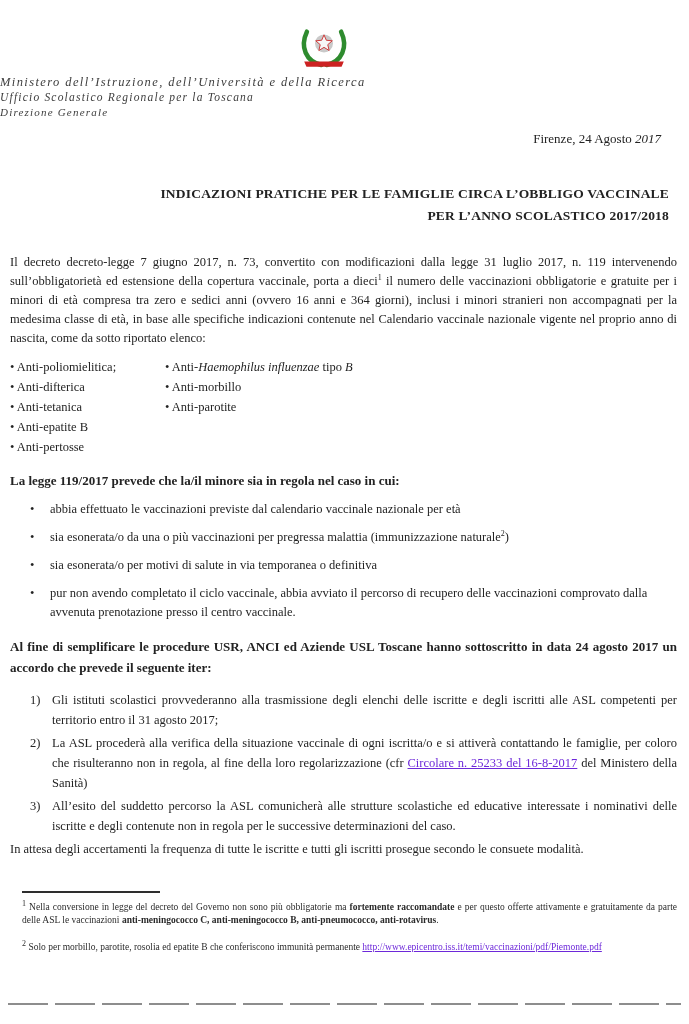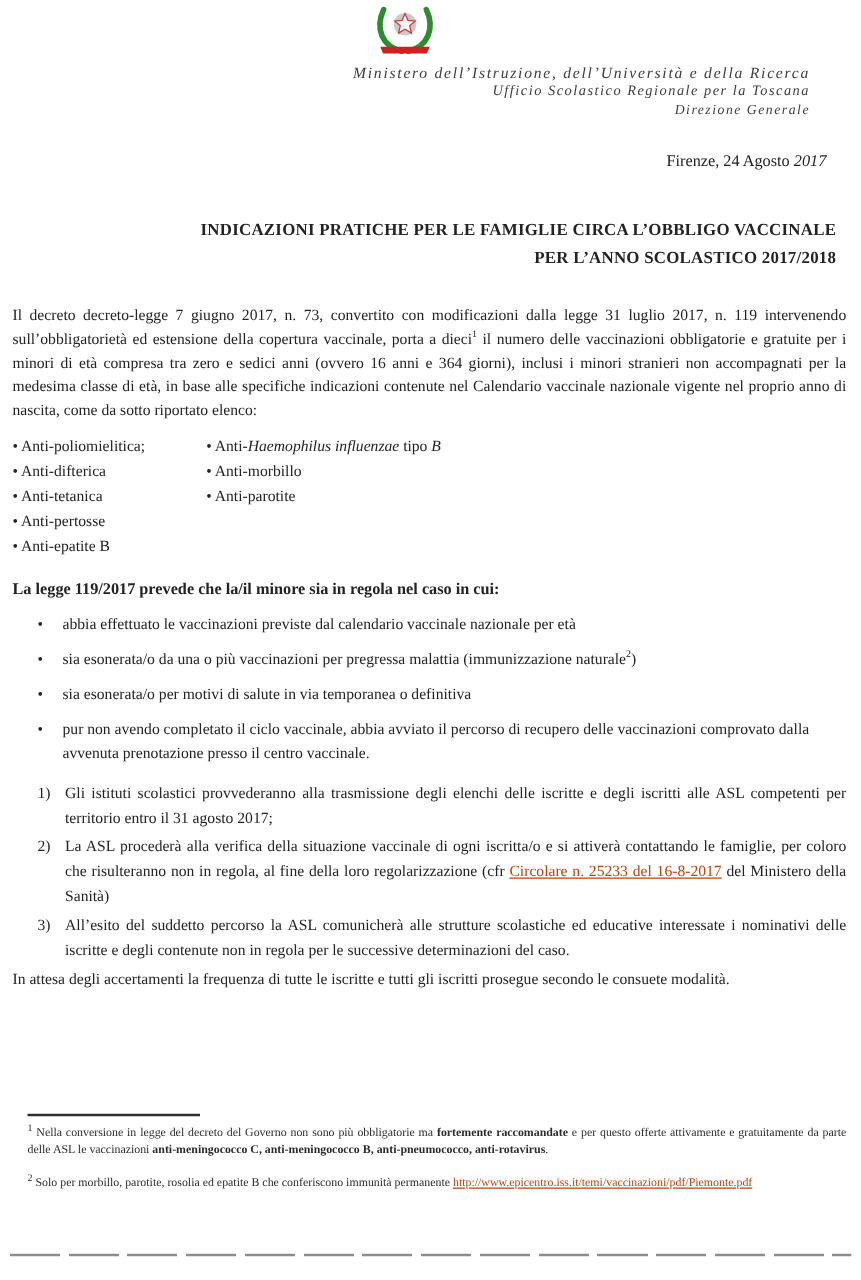--- a/index.html
+++ b/index.html
@@ -3,28 +3,28 @@
 <meta charset="utf-8">
 <style>
   html,body { margin:0; padding:0; background:#ffffff; }
   .page {
     position:relative; width:689px; height:1024px; margin:0 auto;
     background:#ffffff; overflow:hidden;
     font-family:"Liberation Serif","DejaVu Serif",serif;
     color:#232323;
   }
   
-  .hdr { width:648px; text-align:right; }
+  .hdr { width:648px; padding-top:24px; text-align:left; }
   .emblem { display:block; margin:0 auto 4px auto; }
   .script { font-style:italic; color:#3d3d3d; }
   .script-l1 { font-size:12.5px; line-height:16px; letter-spacing:1.4px; }
   .script-l2 { font-size:11.5px; line-height:15px; letter-spacing:1.2px; }
   .script-l3 { font-size:11px;  line-height:14px; letter-spacing:1.2px; }
   
-  .dateline { margin-top:26px; padding-right:28px; text-align:right; font-size:13px; }
+  .dateline { margin-top:12px; padding-right:28px; text-align:right; font-size:13px; }
   .dateline .year { font-style:italic; }
   
   .title { margin:36px 20px 0 20px; text-align:right; font-weight:bold;
            font-size:13.5px; line-height:22px; letter-spacing:0.2px; }
   
   .intro { margin:26px 12px 0 10px; text-align:justify; font-size:12.5px; line-height:19px; }
   sup.fnref { font-size:8px; line-height:0; vertical-align:super; }
   
   .vax { display:flex; margin:9px 0 0 10px; font-size:12.5px; }
   .vax ul { list-style:none; margin:0; padding:0; line-height:20px; }
@@ -39,21 +39,21 @@
   .law-ul .txt { flex:1; }
   
   .accord-h { margin:14px 12px 0 10px; font-weight:bold; font-size:13px;
               line-height:21px; text-align:justify; }
   .accord-ol { margin:12px 12px 0 30px; padding:0; list-style:none; }
   .accord-ol li { display:flex; margin-bottom:3px; font-size:12.5px; line-height:20px; }
   .accord-ol .num { width:22px; flex:none; }
   .accord-ol .txt { flex:1; text-align:justify; }
   .closing { margin:3px 12px 0 10px; font-size:12.5px; line-height:20px; }
   
-  .doc-link { color:#c2410c; text-decoration:underline; cursor:pointer; }
+  .doc-link { color:#6d28d9; text-decoration:underline; cursor:pointer; }
   
   .footnotes { position:absolute; left:22px; right:12px; top:891px;
                font-size:9.5px; line-height:13px; color:#2b2b2b; }
   .fn-rule { width:138px; border-top:2.5px solid #2e2e2e; margin-bottom:8px; }
   .fn1 { text-align:justify; }
   .fn2 { margin-top:14px; }
   .fn b { font-weight:bold; }
   
   .bottom-dashes { position:absolute; left:8px; right:8px; top:1003px; height:2px;
     background:repeating-linear-gradient(90deg,#8d8d8d 0 40px,transparent 40px 47px); }
@@ -80,22 +80,22 @@
 
   <h1 class="title"><span>INDICAZIONI PRATICHE PER LE FAMIGLIE CIRCA L’OBBLIGO VACCINALE</span><br><span>PER L’ANNO SCOLASTICO 2017/2018</span></h1>
 
   <p class="intro"><span>Il decreto decreto-legge 7 giugno 2017, n. 73, convertito con modificazioni dalla legge 31  luglio 2017, n. 119 intervenendo sull’obbligatorietà ed estensione della copertura vaccinale, porta a dieci</span><sup class="fnref">1</sup><span> il numero delle vaccinazioni obbligatorie e gratuite per i minori di età compresa tra zero e sedici anni (ovvero 16 anni e 364 giorni), inclusi i minori stranieri non accompagnati per la medesima classe di età, in base alle specifiche indicazioni contenute nel Calendario vaccinale nazionale vigente nel proprio anno di nascita, come da sotto riportato elenco:</span></p>
 
   <div class="vax">
     <ul class="col-left">
       <li>Anti-poliomielitica;</li>
       <li>Anti-difterica</li>
       <li>Anti-tetanica</li>
+      <li>Anti-epatite B</li>
       <li>Anti-pertosse</li>
-      <li>Anti-epatite B</li>
     </ul>
     <ul class="col-right">
       <li><span>Anti-</span><span class="it">Haemophilus influenzae</span><span> tipo </span><span class="it">B</span></li>
       <li>Anti-morbillo</li>
       <li>Anti-parotite</li>
     </ul>
   </div>
 
   <p class="law-h">La legge 119/2017 prevede che la/il minore sia in regola nel caso in cui:</p>
   <ul class="law-ul">
@@ -110,20 +110,21 @@
     <li>
         <span class="b">•</span>
         <span class="txt">sia esonerata/o per motivi di salute in via temporanea o definitiva</span>
       </li>
     <li>
         <span class="b">•</span>
         <span class="txt">pur non avendo completato il ciclo vaccinale, abbia avviato il percorso di recupero delle vaccinazioni comprovato dalla avvenuta prenotazione presso il centro vaccinale.</span>
       </li>
   </ul>
 
+  <p class="accord-h">Al fine di semplificare le procedure USR, ANCI ed Aziende USL Toscane hanno sottoscritto in data 24 agosto 2017 un accordo che prevede il seguente iter:</p>
   <ol class="accord-ol">
     <li>
         <span class="num">1)</span>
         <span class="txt">Gli istituti scolastici provvederanno alla trasmissione degli elenchi delle iscritte e degli iscritti alle ASL competenti per territorio entro il 31 agosto 2017;</span>
       </li>
     <li>
         <span class="num">2)</span>
         <span class="txt"><span>La ASL procederà alla verifica della situazione vaccinale di ogni iscritta/o e si attiverà contattando le famiglie, per coloro che risulteranno non in regola, al fine della loro regolarizzazione (cfr </span><a class="doc-link">Circolare n. 25233 del 16-8-2017</a><span> del Ministero della Sanità)</span></span>
       </li>
     <li>

